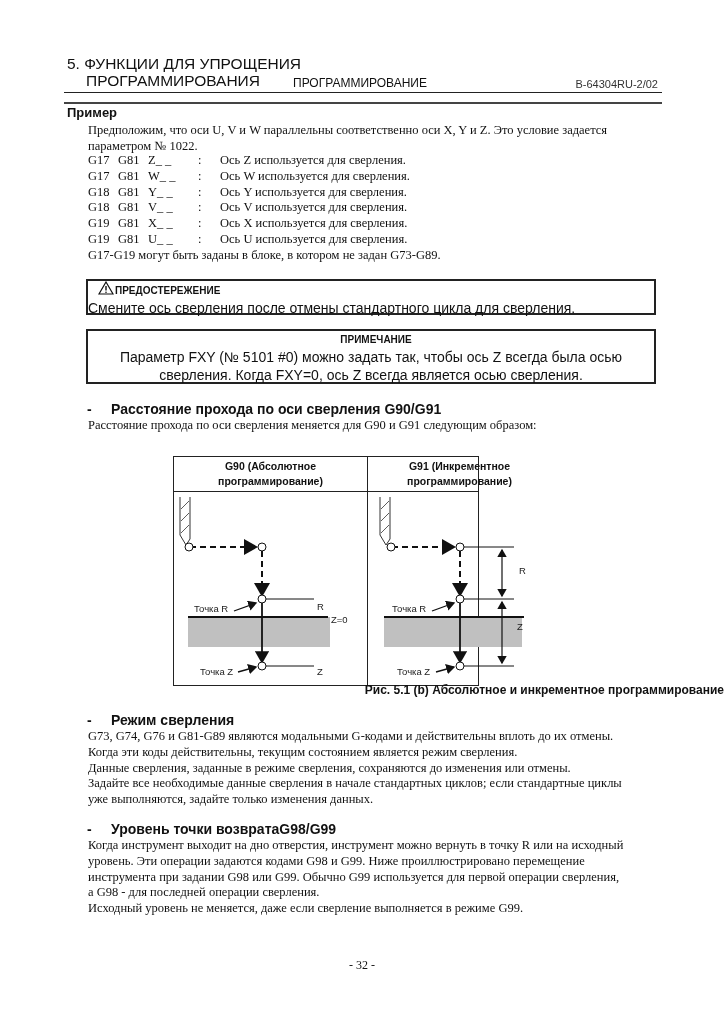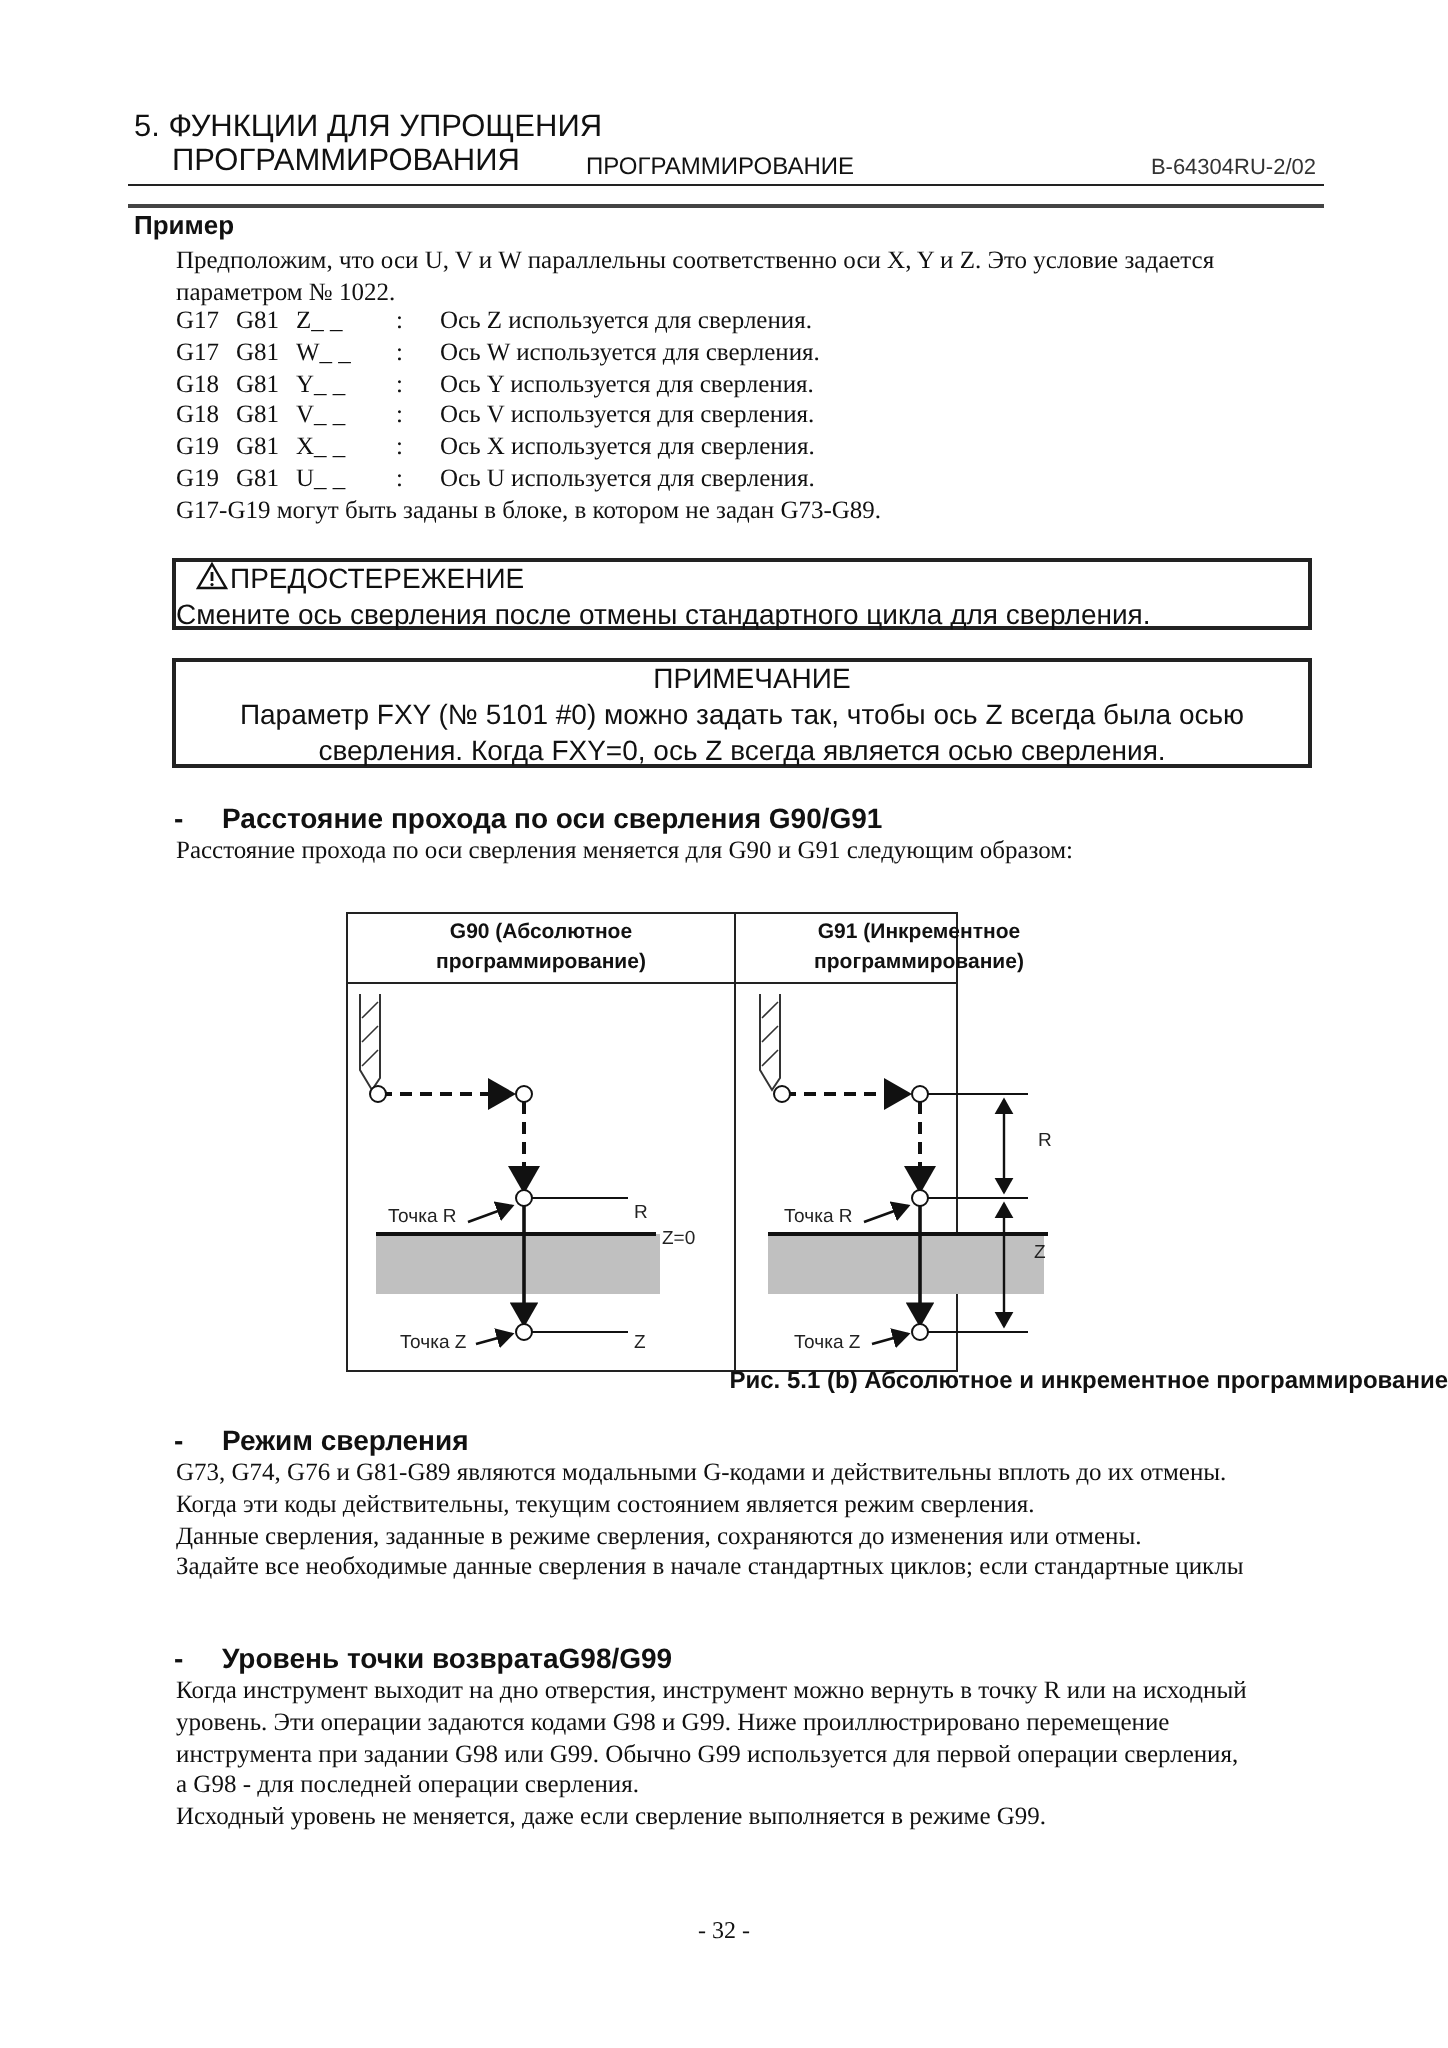--- a/index.html
+++ b/index.html
@@ -20,21 +20,21 @@
 
   .para { position: absolute; left: 88px; width: 570px; font-size: 12.5px; line-height: 15.8px; }
   .codes { position: absolute; left: 88px; top: 153px; font-size: 12.5px; line-height: 15.8px; }
   .code-row { display: flex; }
   .code-row .g1 { width: 30px; }
   .code-row .g2 { width: 30px; }
   .code-row .ax { width: 50px; }
   .code-row .colon { width: 22px; }
 
   .box { position: absolute; left: 86px; width: 570px; border: 2px solid #222; box-sizing: border-box; }
-  .box .ttl { font-size: 14px; font-weight: normal; padding-left: 10px; line-height: 17px; }
+  .box .ttl { font-size: 10px; font-weight: bold; padding-left: 10px; line-height: 17px; }
   .box .txt { font-size: 14px; line-height: 18px; }
   .warn-icon { display: inline-block; width: 16px; height: 14px; vertical-align: -1px; margin-right: 1px; }
 
   .sec-head { position: absolute; left: 87px; font-size: 14px; font-weight: bold; }
   .sec-head .dash { display: inline-block; width: 24px; }
 
   
   .fig { position: absolute; left: 173px; top: 456px; width: 306px; height: 230px; border: 1px solid #222; box-sizing: border-box; }
   .fig .col-div { position: absolute; left: 193px; top: 0; bottom: 0; width: 1px; background: #222; }
   .fig .hdr-line { position: absolute; left: 0; right: 0; top: 34px; height: 1px; background: #222; }
@@ -210,20 +210,21 @@
 <div class="fig-caption sans">Рис. 5.1 (b)  Абсолютное и инкрементное программирование</div>
 
 <div class="sec-head sans" style="top:712px;">
   <span class="dash">-</span><span>Режим сверления</span>
 </div>
 <div class="para serif" style="top:729px; left:88px;">
   <div>G73, G74, G76 и G81-G89 являются модальными G-кодами и действительны вплоть до их отмены.</div>
   <div>Когда эти коды действительны, текущим состоянием является режим сверления.</div>
   <div>Данные сверления, заданные в режиме сверления, сохраняются до изменения или отмены.</div>
   <div>Задайте все необходимые данные сверления в начале стандартных циклов; если стандартные циклы</div>
+  <div>уже выполняются, задайте только изменения данных.</div>
 </div>
 
 <div class="sec-head sans" style="top:821px;">
   <span class="dash">-</span><span>Уровень точки возвратаG98/G99</span>
 </div>
 <div class="para serif" style="top:838px; left:88px;">
   <div>Когда инструмент выходит на дно отверстия, инструмент можно вернуть в точку R или на исходный</div>
   <div>уровень.  Эти операции задаются кодами G98 и G99.  Ниже проиллюстрировано перемещение</div>
   <div>инструмента при задании G98 или G99.  Обычно G99 используется для первой операции сверления,</div>
   <div>а G98 - для последней операции сверления.</div>

